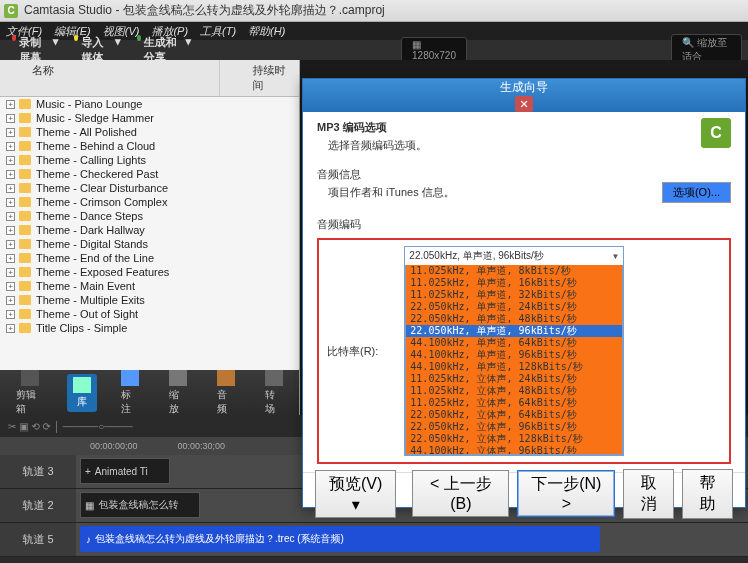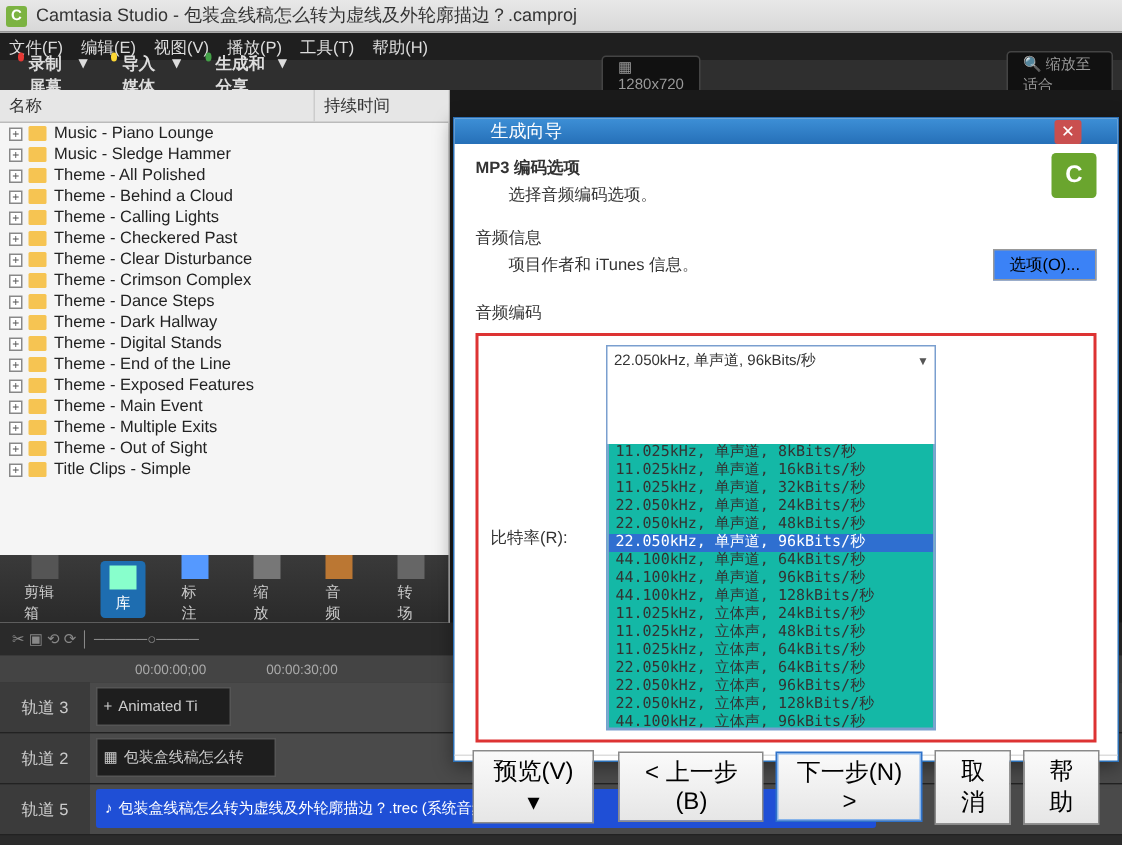--- a/index.html
+++ b/index.html
@@ -2,69 +2,69 @@
 <html><head>
 <meta charset="utf-8">
 <style>
 * { margin: 0; padding: 0; box-sizing: border-box; font-family: "Microsoft YaHei", Arial, sans-serif; }
 body { width: 748px; height: 563px; background: #2b2b2b; overflow: hidden; position: relative; font-size: 11px; }
 
 .titlebar { height: 22px; background: linear-gradient(#e8e8e8,#d8d8d8); display: flex; align-items: center; padding: 0 4px; border-bottom: 1px solid #aaa; }
 .titlebar .logo { width: 14px; height: 14px; background: #7cb342; border-radius: 2px; margin-right: 6px; display:flex;align-items:center;justify-content:center;color:#fff;font-weight:bold;font-size:10px; }
 .titlebar .title { color: #333; font-size: 12px; }
 
-.menubar { height: 18px; background: #1f1f1f; display: flex; align-items: center; padding: 0 6px; color: #ddd; gap: 12px; font-size: 11px; }
+.menubar { height: 18px; background: #1f1f1f; display: flex; align-items: center; padding: 0 6px; color: #ddd; gap: 12px; font-size: 11px; font-style: italic; }
 .toolbar { height: 20px; background: #2f2f2f; display: flex; align-items: center; padding: 0 6px; gap: 4px; }
 .toolbar .btn { color: #ddd; padding: 1px 6px; font-size: 11px; display:flex;align-items:flex-start;gap:3px;font-weight:bold; }
 .toolbar .dot{width:6px;height:6px;border-radius:50%;}
 .toolbar .red{background:#e53935;} .toolbar .yel{background:#fdd835;} .toolbar .grn{background:#43a047;}
 .toolbar .presetbar{margin-left:200px;background:#111;border:1px solid #444;padding:1px 10px;color:#999;font-size:10px;border-radius:3px;}
 
 .workspace { display: flex; height: 355px; }
 .sidebar { width: 300px; background: #f5f5f5; border-right: 1px solid #aaa; display:flex;flex-direction:column; }
 .sidebar .headerrow { display:flex; background:#e6e6e6; border-bottom:1px solid #bbb; font-size:11px; color:#333; }
-.sidebar .headerrow div { padding: 3px 6px; }
+.sidebar .headerrow div { padding: 3px 6px; margin-left: 26px; }
 .sidebar .col1 { width:210px; border-right:1px solid #ccc; }
 .sidebar .list { flex:1; overflow:hidden; }
 .sidebar .item { display:flex; align-items:center; padding:1px 6px; font-size:11px; color:#222; }
 .sidebar .item .plus{width:9px;height:9px;border:1px solid #888;margin-right:4px;display:flex;align-items:center;justify-content:center;font-size:8px;color:#555;background:#fff;}
 .sidebar .item .folder{width:12px;height:10px;background:#f6c452;margin-right:5px;border-radius:1px;}
 
 .preview { flex:1; background:#1a1a1a; }
 
 .tooltabs { height: 45px; background: linear-gradient(#3a3a3a,#2a2a2a); display:flex; align-items:center; padding:0 10px; gap:18px; }
 .tooltabs .tab { display:flex; flex-direction:column; align-items:center; color:#ccc; font-size:10px; gap:2px; padding:3px 6px; }
 .tooltabs .tab.active { background:#1e6db0; border-radius:3px; color:#fff; }
 .tooltabs .tab .ico { width:18px; height:16px; }
 
 .timeline { flex:1; background:#333; }
 .timeline .controls { height:22px; background:#2a2a2a; display:flex;align-items:center;padding:0 8px;gap:6px;color:#888;font-size:10px; }
 .timeline .ruler { height:18px; background:#444; color:#aaa; font-size:9px; display:flex;align-items:center;padding-left:90px;gap:40px; }
 .timeline .track { height:34px; display:flex; border-bottom:1px solid #222; }
-.timeline .track .label { width:60px; background:#3b3b3b; color:#ccc; display:flex;align-items:center;justify-content:center;font-size:11px; }
+.timeline .track .label { width:76px; background:#3b3b3b; color:#ccc; display:flex;align-items:center;justify-content:center;font-size:11px; }
 .timeline .track .lane { flex:1; background:#4a4a4a; position:relative; }
 .timeline .clip-vid { position:absolute;left:4px;top:3px;height:26px;background:#1e1e1e;border:1px solid #555;color:#ccc;font-size:10px;padding:1px 4px;display:flex;align-items:center;gap:4px;}
 .timeline .clip-aud { position:absolute;left:4px;top:3px;height:26px;background:#1f4fd6;color:#fff;font-size:10px;padding:2px 6px;display:flex;align-items:center;gap:4px;border-radius:2px;}
 
 
 .dialog { position:absolute; left:302px; top:78px; width:444px; height:430px; background:#fff; border:1px solid #2b6fb5; box-shadow:0 3px 12px rgba(0,0,0,.4); display:flex; flex-direction:column; }
-.dialog .dtitle { height:42px; background:linear-gradient(#3d8fd6,#2670b8); color:#fff; display:flex;align-items:center;padding:0 24px;justify-content:space-between;font-size:12px; }
+.dialog .dtitle { height:42px; background:linear-gradient(#3d8fd6,#2670b8); color:#fff; display:flex;align-items:center;padding:0 0;justify-content:space-between;font-size:12px;flex-direction:column; }
 .dialog .dtitle .x{width:18px;height:16px;background:#c94f4f;color:#fff;display:flex;align-items:center;justify-content:center;font-size:11px;border-radius:2px;}
 .dialog .dbody { flex:1; padding:8px 14px; color:#333; font-size:11px; position:relative; }
 .dialog .dlogoc{position:absolute;right:14px;top:6px;width:30px;height:30px;background:#6aa52e;border-radius:3px;display:flex;align-items:center;justify-content:center;color:#fff;font-weight:bold;font-size:16px;}
 .dialog h4 { font-size:11px; font-weight:bold; margin-bottom:3px; }
-.dialog .sub { margin-left:22px; margin-bottom:14px; }
+.dialog .sub { margin-left:11px; margin-bottom:14px; }
 .dialog .section { margin-top:6px; }
 .dialog .row { display:flex; align-items:center; gap:8px; }
 .dialog .optbtn { margin-left:auto; border:1px solid #999; background:#3b82f6; padding:2px 10px; font-size:11px; }
 .dialog .redbox { border:2px solid #d33; padding:6px 8px; margin-top:6px; }
 .dialog .combo { width:220px; border:1px solid #7a9fcf; background:#fff; font-size:10px; position:relative; margin-left:18px; }
 .dialog .combo .sel { padding:2px 4px; display:flex; justify-content:space-between; align-items:center; }
 .dialog .combo .sel .arr { font-size:8px; color:#555; }
-.dialog .dropdown { border:1px solid #7a9fcf; border-top:none; max-height:190px; overflow:hidden; background:#14b8a6;margin-top:47px; }
+.dialog .dropdown { border:1px solid #7a9fcf; border-top:none; max-height:190px; overflow:hidden; background:#f97316; }
 .dialog .dropdown .opt { padding:0px 4px; font-size:10px; line-height:12px; font-family:monospace,"Microsoft YaHei"; white-space:pre; }
 .dialog .dropdown .opt.hl { background:#2f6fd0; color:#fff; }
 .dialog .dfooter { height:42px; border-top:1px solid #ddd; display:flex; align-items:center; padding:0 12px; gap:8px; }
 .dialog .dfooter .spacer { flex:1; }
 .dialog .dfooter button { border:1px solid #8a8a8a; background:linear-gradient(#fafafa,#e6e6e6); padding:3px 10px; font-size:16px; }
 .dialog .dfooter button.primary { border:1px solid #2f72c9; box-shadow:0 0 0 1px #87b4ea inset; }
 </style>
 </head>
 <body>
 

